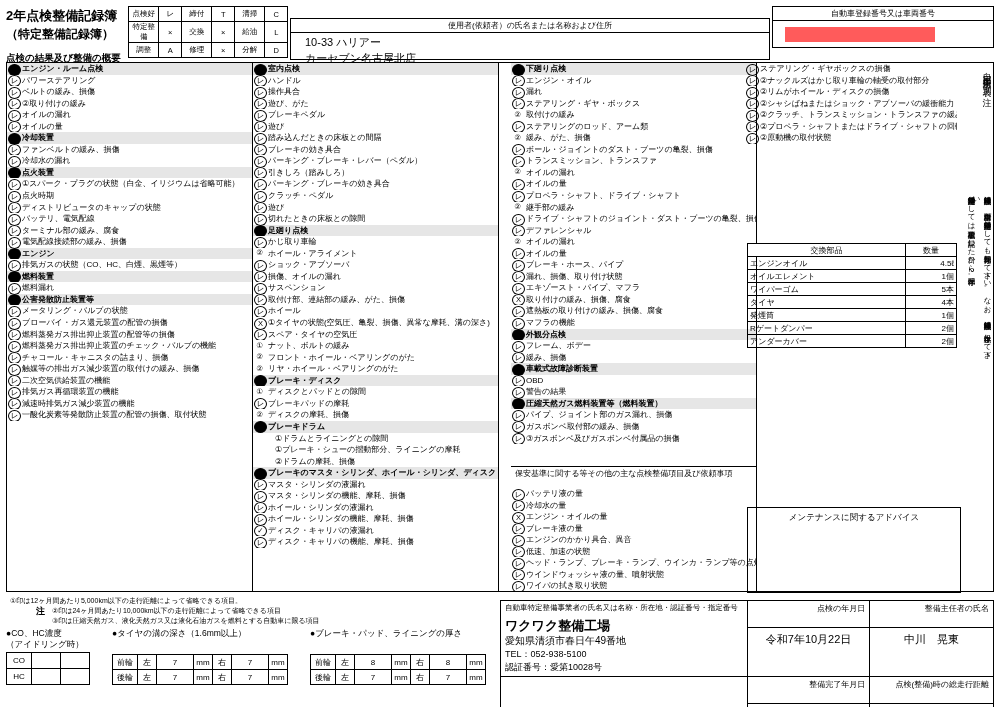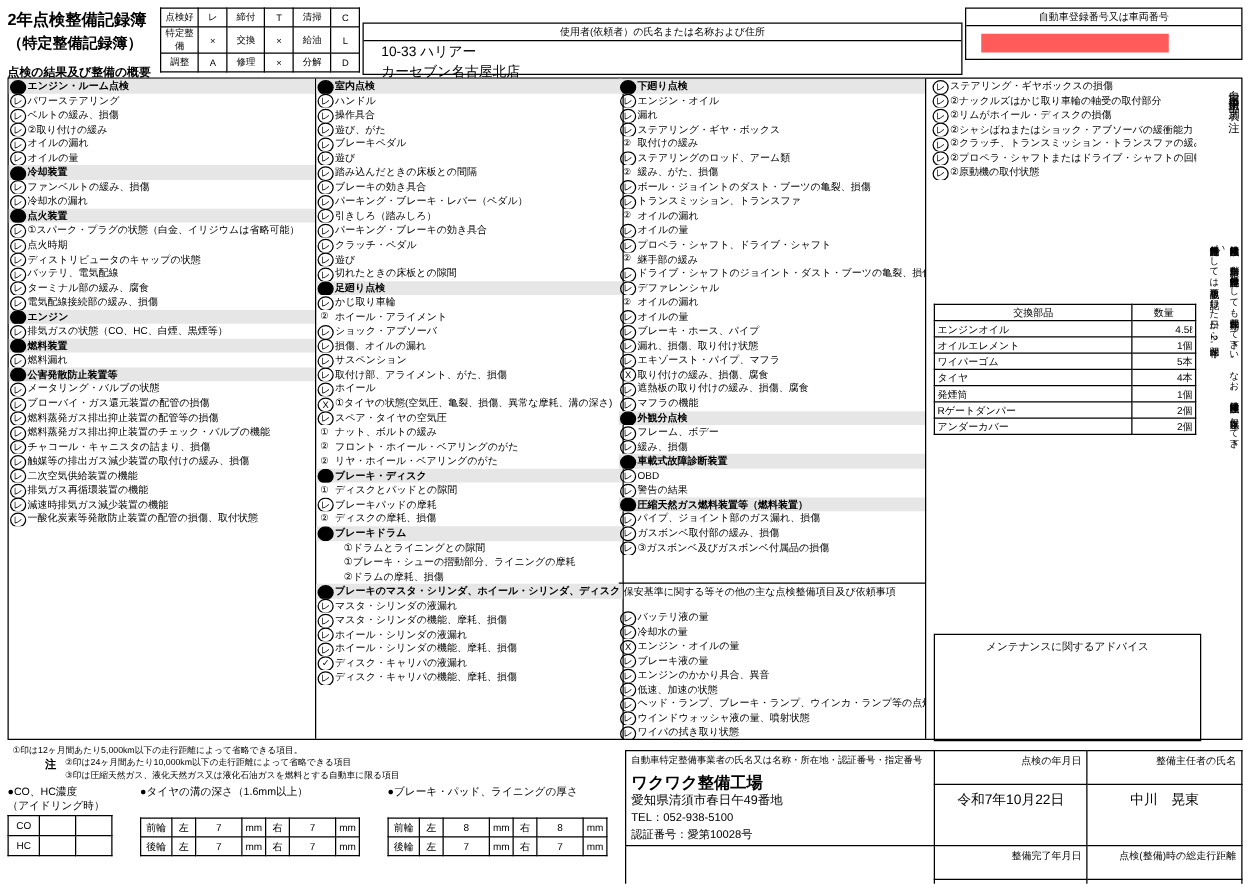--- a/index.html
+++ b/index.html
@@ -53,21 +53,21 @@
     text-align:center;line-height:10px;font-size:7.5px;
   }
   ul.ck li.hd{font-weight:bold;background:#e6e6e6;}
   ul.ck li.hd .mk{background:#000;border-color:#000;}
   ul.ck li.sub{padding-left:22px;}
   ul.ck li.nb .mk{border:none;}
 
   
   #c1{left:0;width:246px;}
   #c2{left:246px;width:246px;}
-  #c3{left:488px;width:246px;}
+  #c3{left:504px;width:246px;}
   #c4{left:738px;width:250px;border-right:none;}
 
   
   #c4 .vert{
     position:absolute;right:2px;top:2px;width:14px;height:120px;
     writing-mode:vertical-rl;font-size:9px;letter-spacing:2px;
   }
   #c4 .vert2{
     position:absolute;right:2px;top:128px;width:14px;height:170px;
     writing-mode:vertical-rl;font-size:7.5px;line-height:11px;
@@ -232,21 +232,21 @@
           <li><span class="mk">レ</span><span>パーキング・ブレーキの効き具合</span></li>
           <li><span class="mk">レ</span><span>クラッチ・ペダル</span></li>
           <li><span class="mk">レ</span><span>遊び</span></li>
           <li><span class="mk">レ</span><span>切れたときの床板との隙間</span></li>
           <li class="hd"><span class="mk"></span><span>足廻り点検</span></li>
           <li><span class="mk">レ</span><span>かじ取り車輪</span></li>
           <li class="nb"><span class="mk">②</span><span>ホイール・アライメント</span></li>
           <li><span class="mk">レ</span><span>ショック・アブソーバ</span></li>
           <li><span class="mk">レ</span><span>損傷、オイルの漏れ</span></li>
           <li><span class="mk">レ</span><span>サスペンション</span></li>
-          <li><span class="mk">レ</span><span>取付け部、アライメント、がた、損傷</span></li>
+          <li><span class="mk">レ</span><span>取付け部、連結部の緩み、がた、損傷</span></li>
           <li><span class="mk">レ</span><span>ホイール</span></li>
           <li><span class="mk">X</span><span>①タイヤの状態(空気圧、亀裂、損傷、異常な摩耗、溝の深さ)</span></li>
           <li><span class="mk">レ</span><span>スペア・タイヤの空気圧</span></li>
           <li class="nb"><span class="mk">①</span><span>ナット、ボルトの緩み</span></li>
           <li class="nb"><span class="mk">②</span><span>フロント・ホイール・ベアリングのがた</span></li>
           <li class="nb"><span class="mk">②</span><span>リヤ・ホイール・ベアリングのがた</span></li>
           <li class="hd"><span class="mk"></span><span>ブレーキ・ディスク</span></li>
           <li class="nb"><span class="mk">①</span><span>ディスクとパッドとの隙間</span></li>
           <li><span class="mk">レ</span><span>ブレーキパッドの摩耗</span></li>
           <li class="nb"><span class="mk">②</span><span>ディスクの摩耗、損傷</span></li>

